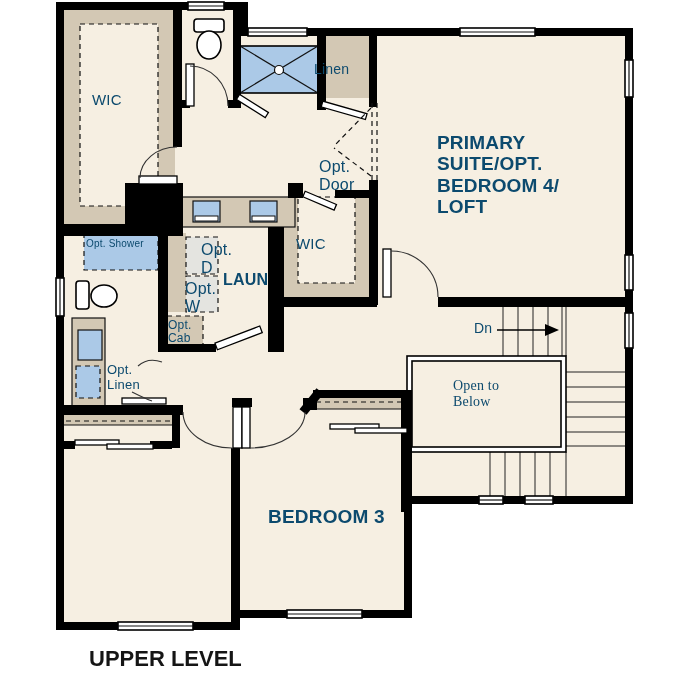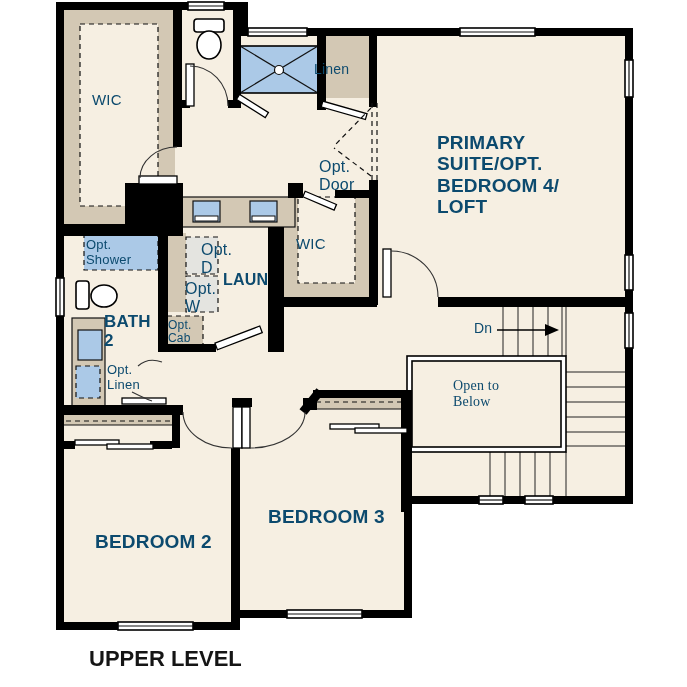--- a/index.html
+++ b/index.html
@@ -234,25 +234,23 @@
       <rect class="fix" x="76" y="281" width="13" height="28" rx="3"></rect>
       <ellipse class="fix" cx="104" cy="296" rx="13" ry="11"></ellipse>
     </g>
   </svg>
 
   <div class="lbl" style="left:92px;top:92px;width:60px;font-size:15px;">WIC</div>
   <div class="lbl" style="left:314px;top:62px;width:60px;font-size:14px;">Linen</div>
   <div class="lbl bold" style="left:437px;top:132px;width:126px;font-size:19px;">PRIMARY SUITE/OPT. BEDROOM 4/ LOFT</div>
   <div class="lbl" style="left:319px;top:158px;width:60px;font-size:16px;">Opt. Door</div>
   <div class="lbl" style="left:296px;top:236px;width:60px;font-size:15px;">WIC</div>
-  <div class="lbl" style="left:86px;top:238px;width:70px;font-size:13px;">Opt. Shower</div>
-  <div class="lbl bold" style="left:104px;top:312px;width:60px;font-size:17px;">BATH 2</div>
+  <div class="lbl" style="left:86px;top:238px;width:70px;font-size:10px;">Opt. Shower</div>
   <div class="lbl" style="left:201px;top:241px;width:34px;font-size:16px;">Opt. D</div>
   <div class="lbl" style="left:185px;top:280px;width:34px;font-size:16px;">Opt. W</div>
   <div class="lbl bold" style="left:213px;top:271px;width:60px;font-size:16px;margin-left:10px;">LAUN</div>
   <div class="lbl" style="left:168px;top:319px;width:49px;font-size:12px;">Opt. Cab</div>
   <div class="lbl" style="left:107px;top:363px;width:34px;font-size:13px;">Opt. Linen</div>
   <div class="lbl" style="left:474px;top:321px;width:30px;font-size:14px;">Dn</div>
   <div class="lbl" style="left:453px;top:378px;width:60px;font-size:14px;font-family:Liberation Serif, serif;">Open to Below</div>
-  <div class="lbl bold" style="left:95px;top:531px;width:120px;font-size:19px;">BEDROOM 2</div>
   <div class="lbl bold" style="left:268px;top:506px;width:120px;font-size:19px;">BEDROOM 3</div>
   <div class="title" style="left:68px;top:646px;font-size:22px;margin-left:21px;">UPPER LEVEL</div>
 </div>
 
 </body></html>

